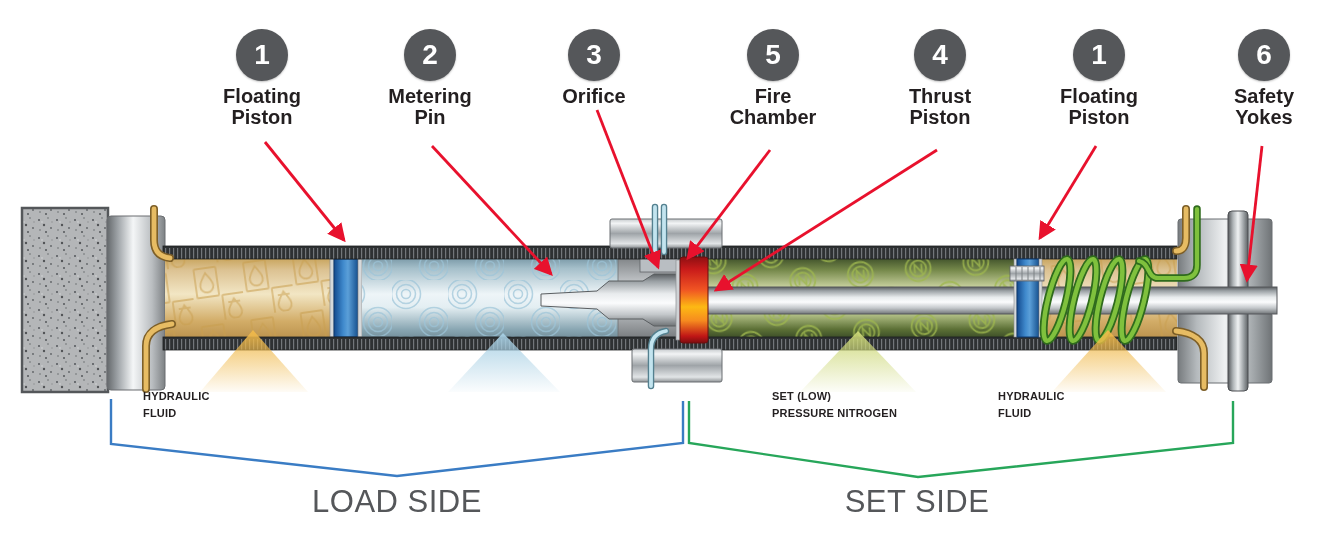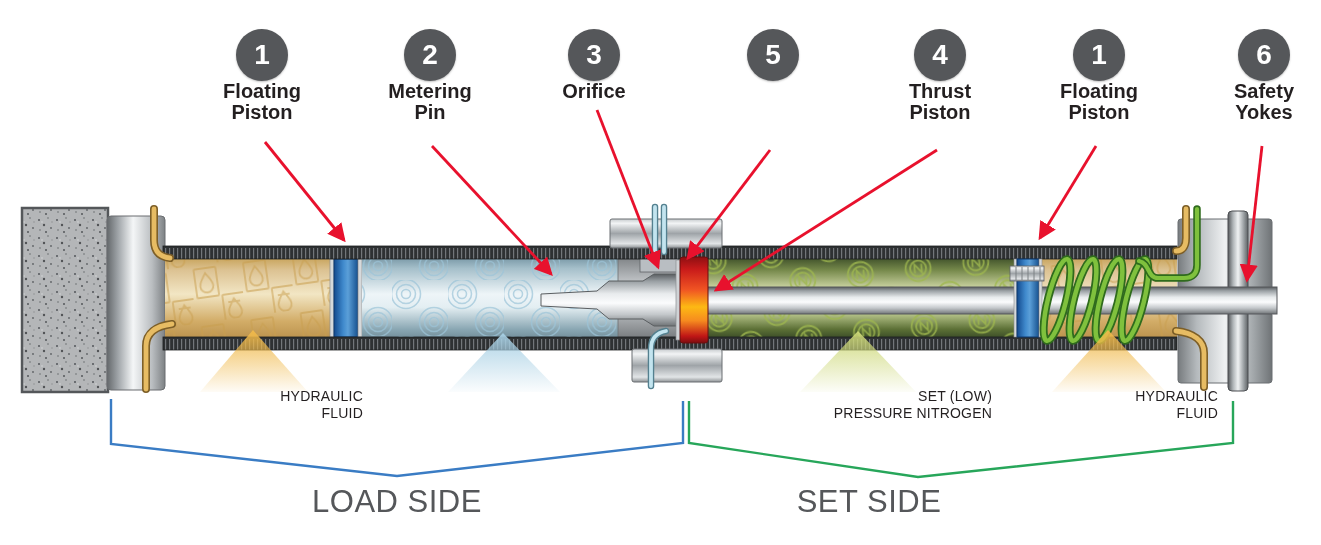--- a/index.html
+++ b/index.html
@@ -4,24 +4,24 @@
 <style>
   html,body{margin:0;padding:0;background:#fff;}
   #stage{position:relative;width:1321px;height:545px;background:#fff;overflow:hidden;
          font-family:"Liberation Sans",sans-serif;}
   #art{position:absolute;left:0;top:0;}
   .callout{position:absolute;top:29px;transform:translateX(-50%);text-align:center;width:180px;}
   .badge{width:52px;height:52px;border-radius:50%;background:var(--badge-gray,#55575a);
          margin:0 auto;display:flex;align-items:center;justify-content:center;
          box-shadow:0 1px 2px rgba(0,0,0,.25);}
   .badge span{color:#fff;font-size:28px;font-weight:700;}
-  .callout-label{font-size:20px;font-weight:600;line-height:21px;
+  .callout-label{margin-top:5px;font-size:20px;font-weight:600;line-height:21px;
                  color:var(--label-black,#231f20);white-space:pre-line;}
-  .chamber-label{position:absolute;top:388px;transform:translateX(-50%);text-align:right;
-                 font-size:14px;font-weight:400;line-height:16.5px;width:220px;
+  .chamber-label{position:absolute;top:388px;transform:translateX(-50%);text-align:left;
+                 font-size:11px;font-weight:700;line-height:16.5px;width:220px;
                  color:var(--label-black,#231f20);white-space:pre-line;letter-spacing:.2px;}
   .side-label{position:absolute;top:484px;transform:translateX(-50%);text-align:center;
               font-size:31px;font-weight:400;letter-spacing:.5px;
               color:var(--side-label-gray,#55575a);}
   .arrow{stroke:var(--arrow-red,#e8112d);stroke-width:2.8;}
   .arrowhead{fill:var(--arrow-red,#e8112d);}
   .bracket-blue{stroke:var(--load-bracket-blue,#3a7cc4);stroke-width:2.4;fill:none;}
   .bracket-green{stroke:var(--set-bracket-green,#27a65a);stroke-width:2.4;fill:none;}
 </style>
 </head>
@@ -296,20 +296,22 @@
 <div class="callout" style="left:594px">
   <div class="badge">
         <span>3</span>
       </div>
   <div class="callout-label">Orifice</div>
 </div>
 <div class="callout" style="left:773px">
   <div class="badge">
         <span>5</span>
       </div>
+  <div class="callout-label">Fire
+Chamber</div>
 </div>
 <div class="callout" style="left:940px">
   <div class="badge">
         <span>4</span>
       </div>
   <div class="callout-label">Thrust
 Piston</div>
 </div>
 <div class="callout" style="left:1099px">
   <div class="badge">
@@ -327,15 +329,15 @@
 </div>
 
 <div class="chamber-label" style="left:253px">HYDRAULIC
 FLUID</div>
 <div class="chamber-label" style="left:882px">SET (LOW)
 PRESSURE NITROGEN</div>
 <div class="chamber-label" style="left:1108px">HYDRAULIC
 FLUID</div>
 
 <div class="side-label" style="left:397px">LOAD SIDE</div>
-<div class="side-label" style="left:869px">SET SIDE</div>
+<div class="side-label" style="left:917px">SET SIDE</div>
 
 </div>
 
 </body></html>

